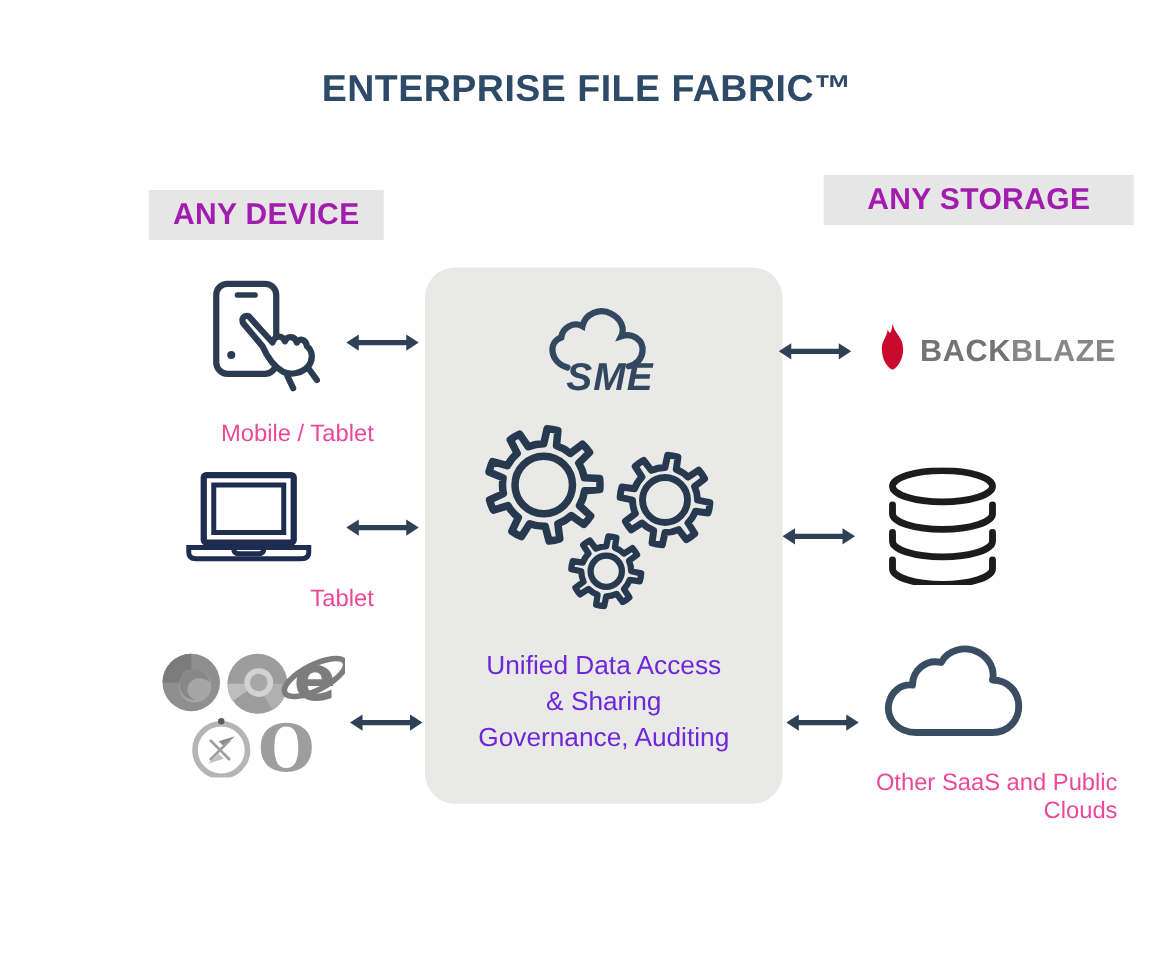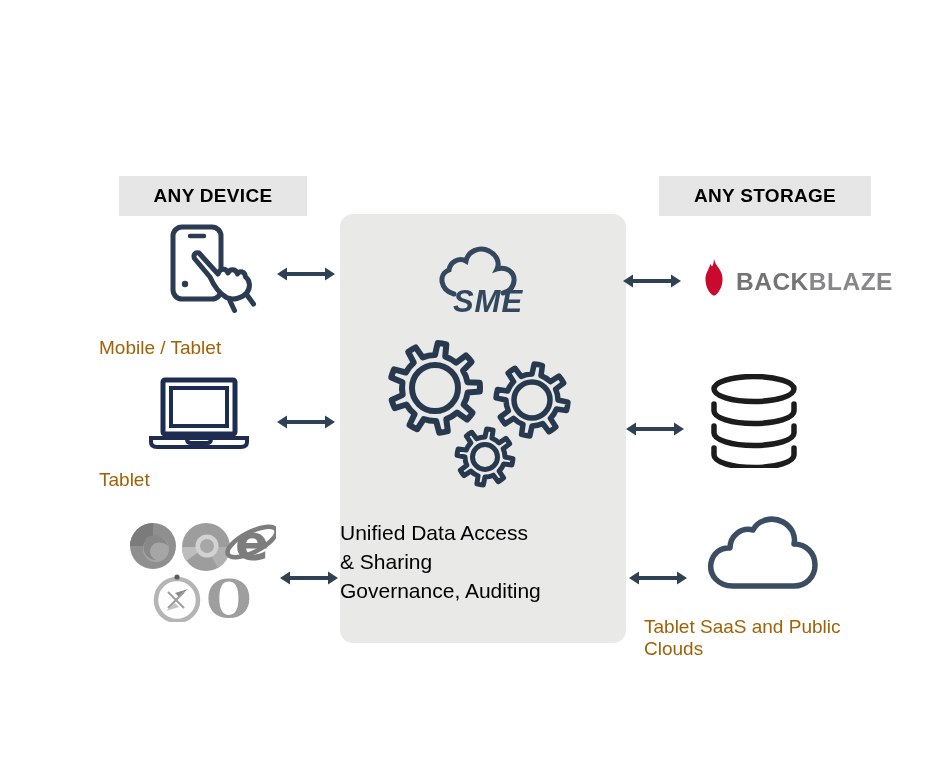--- a/index.html
+++ b/index.html
@@ -1,38 +1,39 @@
 <!DOCTYPE html>
 <html><head>
 <meta charset="utf-8">
 <style>
   html,body{margin:0;padding:0;background:#fff;}
   .canvas{position:relative;width:939px;height:762px;background:#ffffff;overflow:hidden;
           font-family:"Liberation Sans","DejaVu Sans",sans-serif;}
   .abs{position:absolute;}
   .title{top:55px;left:0;width:100%;text-align:center;font-size:30px;font-weight:bold;
          color:#2d4a68;letter-spacing:0.4px;}
-  .col-header{background:#e6e6e6;color:#000000;font-weight:bold;font-size:19px;
-              display:flex;align-items:center;justify-content:center;letter-spacing:0.3px;margin-top:24px;}
+  .col-header{background:#e6e6e6;color:#a21caf;font-weight:bold;font-size:24px;
+              display:flex;align-items:center;justify-content:center;letter-spacing:0.3px;}
   .hdr-left{left:119px;top:152px;width:188px;height:40px;}
-  .hdr-right{left:659px;top:152px;width:212px;height:40px;}
-  .panel{left:340px;top:214px;width:286px;height:429px;background:#e9e9e8;border-radius:13px;}
-  .label{color:#a16207;font-size:19px;text-align:left;}
-  .caption{left:0;right:0;top:304px;text-align:left;color:#000000;font-size:21px;line-height:29px;}
+  .hdr-right{left:659px;top:140px;width:248px;height:40px;}
+  .panel{left:340px;top:214px;width:286px;height:429px;background:#e9e9e8;border-radius:24px;}
+  .label{color:#ec4899;font-size:19px;text-align:right;}
+  .caption{left:0;right:0;top:304px;text-align:center;color:#6d28d9;font-size:21px;line-height:29px;}
   .bb-text{left:736px;top:267px;height:30px;line-height:30px;font-size:24.5px;font-weight:bold;
            letter-spacing:0.5px;white-space:nowrap;}
   .bb-back{color:#737373;text-align:right;}
   .bb-blaze{color:#85878a;}
   svg{display:block;}
 </style>
 </head>
 <body>
 
 <div class="canvas">
 
+  <div class="abs title">ENTERPRISE FILE FABRIC™</div>
 
   <div class="abs col-header hdr-left">ANY DEVICE</div>
   <div class="abs col-header hdr-right">ANY STORAGE</div>
 
   <svg class="abs" style="left:163px;top:222px" width="104" height="94" viewBox="0 0 104 94">
     <g stroke="#2b3c52" fill="none" stroke-width="5">
       <rect x="10" y="5" width="48" height="72" rx="9"></rect>
       <line x1="27" y1="14" x2="41" y2="14" stroke-width="4.5" stroke-linecap="round"></line>
       <circle cx="22" cy="62" r="3.2" fill="#2b3c52" stroke="none"></circle>
     </g>
@@ -154,15 +155,15 @@
       <path d="M 6 52 L 6 59 A 40 12.5 0 0 0 86 59 L 86 52"></path>
       <path d="M 6 74 L 6 81 A 40 12.5 0 0 0 86 81 L 86 74"></path>
     </g>
   </svg>
 
   <svg class="abs" style="left:705px;top:514px" width="118" height="88" viewBox="0 0 118 88">
     <path d="M 28 72 C 13 72 4 61 6 49 C 8 39 16 33 25 34 C 25 22 36 13 48 16
              C 53 6 67 2 78 8 C 87 13 91 22 89 30 C 101 30 110 39 110 51
              C 110 63 101 72 89 72 Z" fill="none" stroke="#3a4d63" stroke-width="5.5" stroke-linejoin="round"></path>
   </svg>
-  <div class="abs label" style="left:644px;top:616px;width:250px">Tablet SaaS and Public Clouds</div>
+  <div class="abs label" style="left:644px;top:616px;width:250px">Other SaaS and Public Clouds</div>
 
 </div>
 
 </body></html>

